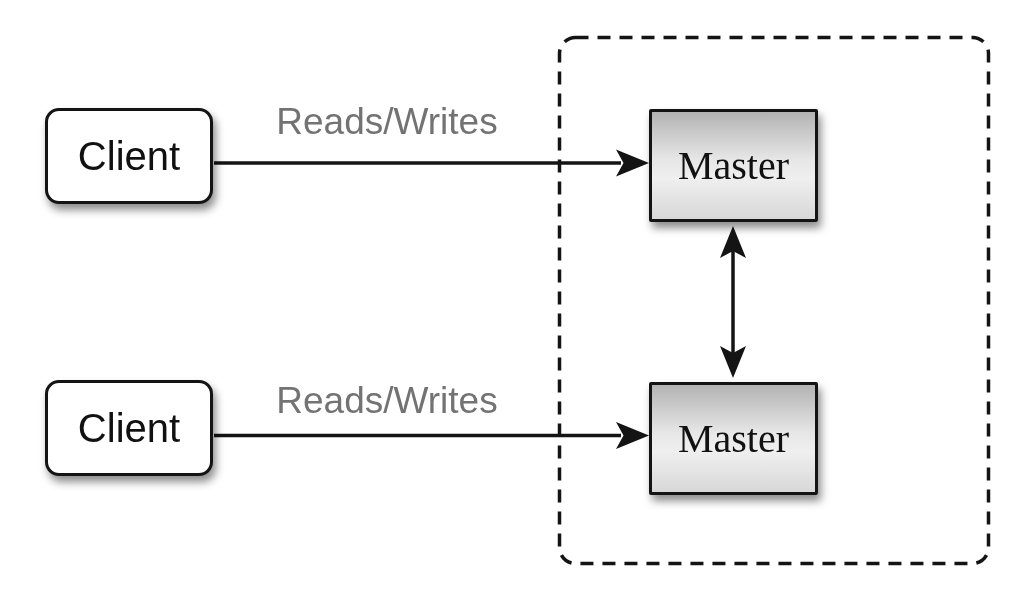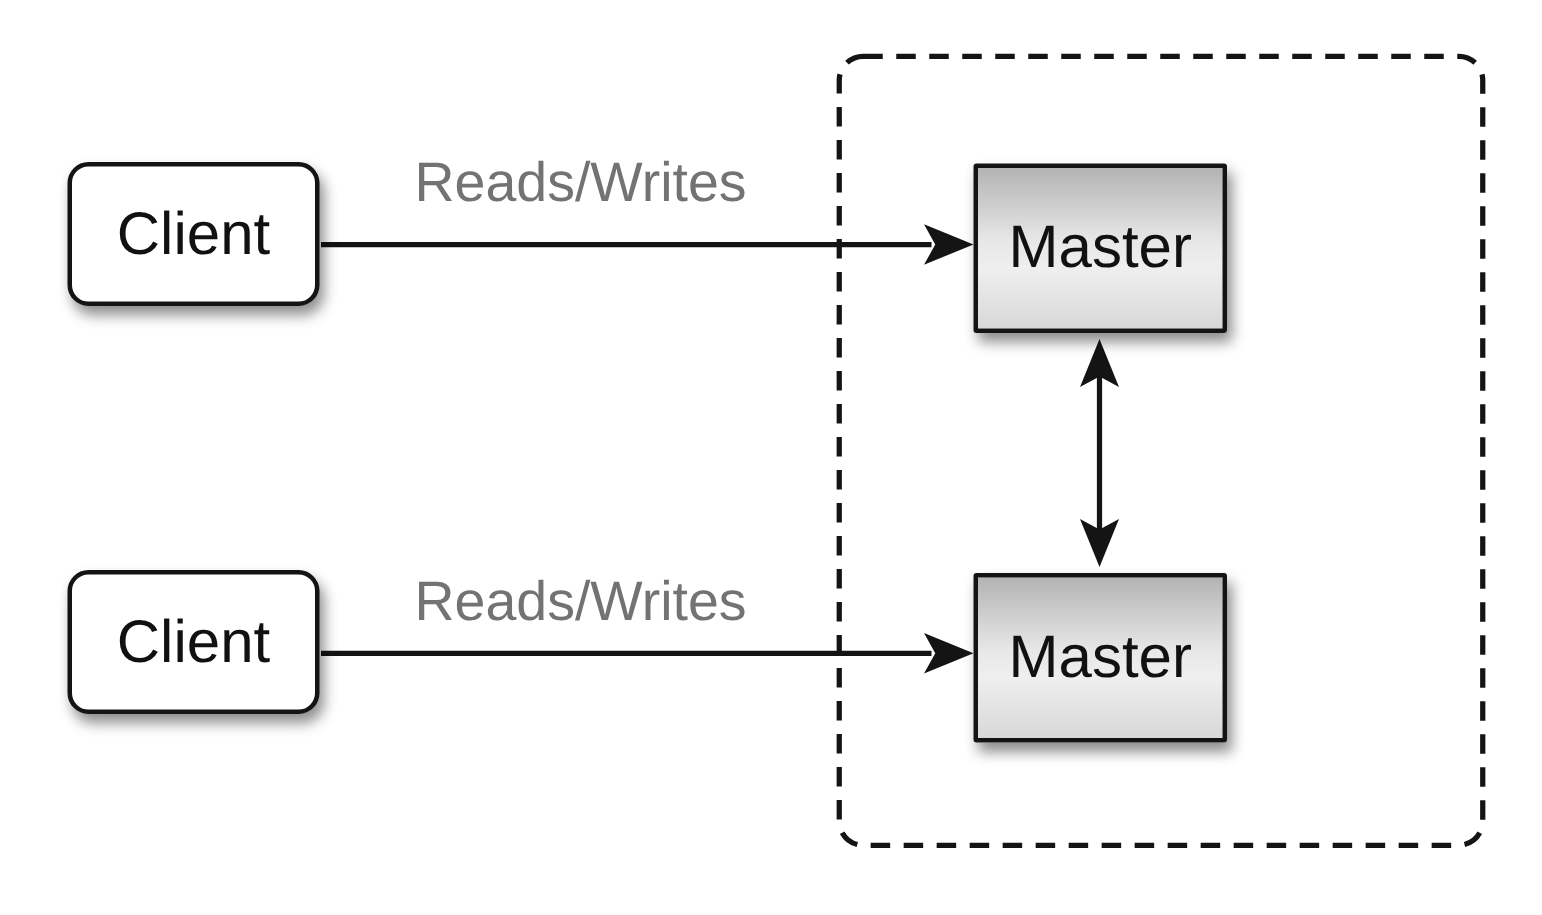--- a/index.html
+++ b/index.html
@@ -39,20 +39,21 @@
     background: #ffffff;
     border-radius: 14px;
   }
   .client-1 { left: 45px; top: 108px; }
   .client-2 { left: 45px; top: 380px; }
   .master {
     width: 169px;
     height: 113px;
     background: linear-gradient(180deg, #b3b3b3 0%, #e7e7e7 45%, #efefef 62%, #d8d8d8 100%);
     border-radius: 2px;
+    font-family: Liberation Serif, serif;
   }
   .master-1 { left: 649px; top: 109px; }
   .master-2 { left: 649px; top: 382px; }
   .edge-label {
     position: absolute;
     font-size: 37px;
     line-height: 44px;
     color: #737373;
     white-space: nowrap;
     transform: translateX(-50%);

